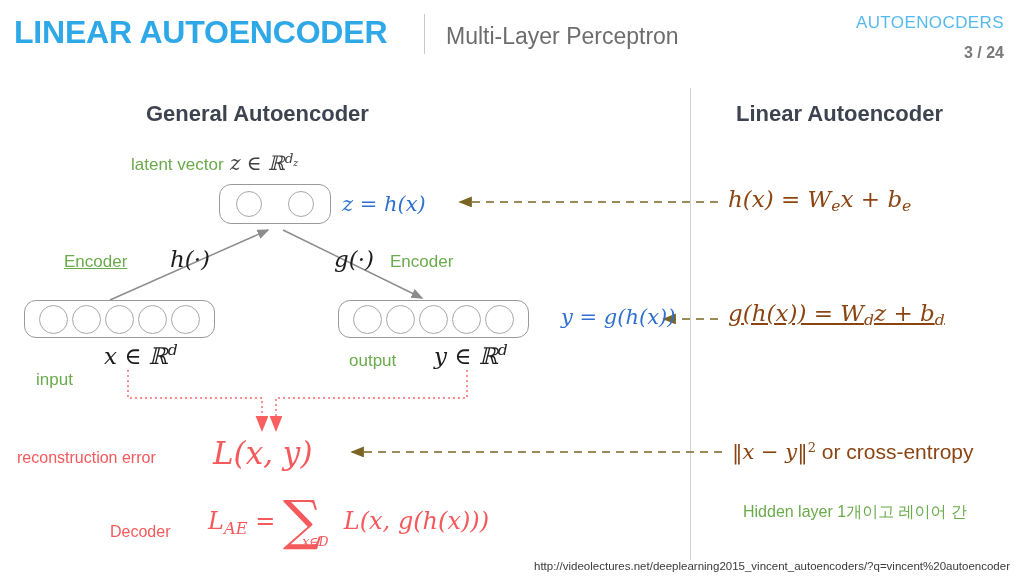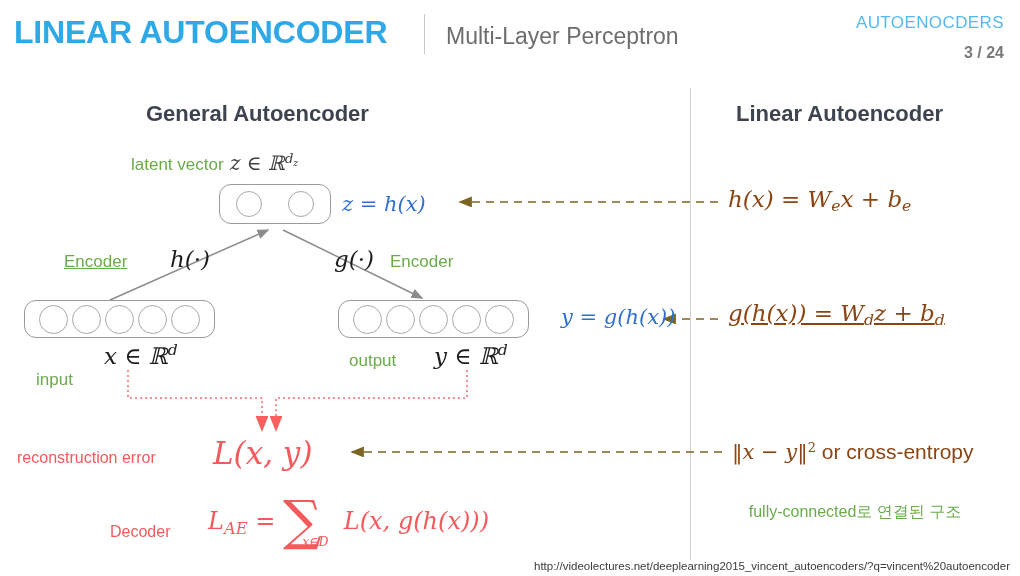--- a/index.html
+++ b/index.html
@@ -310,16 +310,16 @@
 
 <div class="abs math" id="loss-formula"><span>‖x − y‖</span><span class="sup-up">2</span><span class="plain"> or cross-entropy</span></div>
 
 <div class="abs red-label" id="recon-label">reconstruction error</div>
 <div class="abs math" id="recon-math">L(x, y)</div>
 
 <div class="abs red-label" id="minimize-label">Decoder</div>
 <div class="abs math" id="minimize-math"><span>L</span><span class="sub">AE</span>&nbsp;<span class="up">=</span>&nbsp;<span class="bigsum">∑</span><span class="sumsub">x∈D</span>&nbsp;&nbsp;<span>L(x, g(h(x)))</span></div>
 
 <div class="abs" id="korean-note">
-  <div>fully-connected로 연결된 구조</div>
+  <div>Hidden layer 1개이고 레이어 간</div>
 </div>
 
 <div class="abs" id="source-url">http://videolectures.net/deeplearning2015_vincent_autoencoders/?q=vincent%20autoencoder</div>
 
 </body></html>

